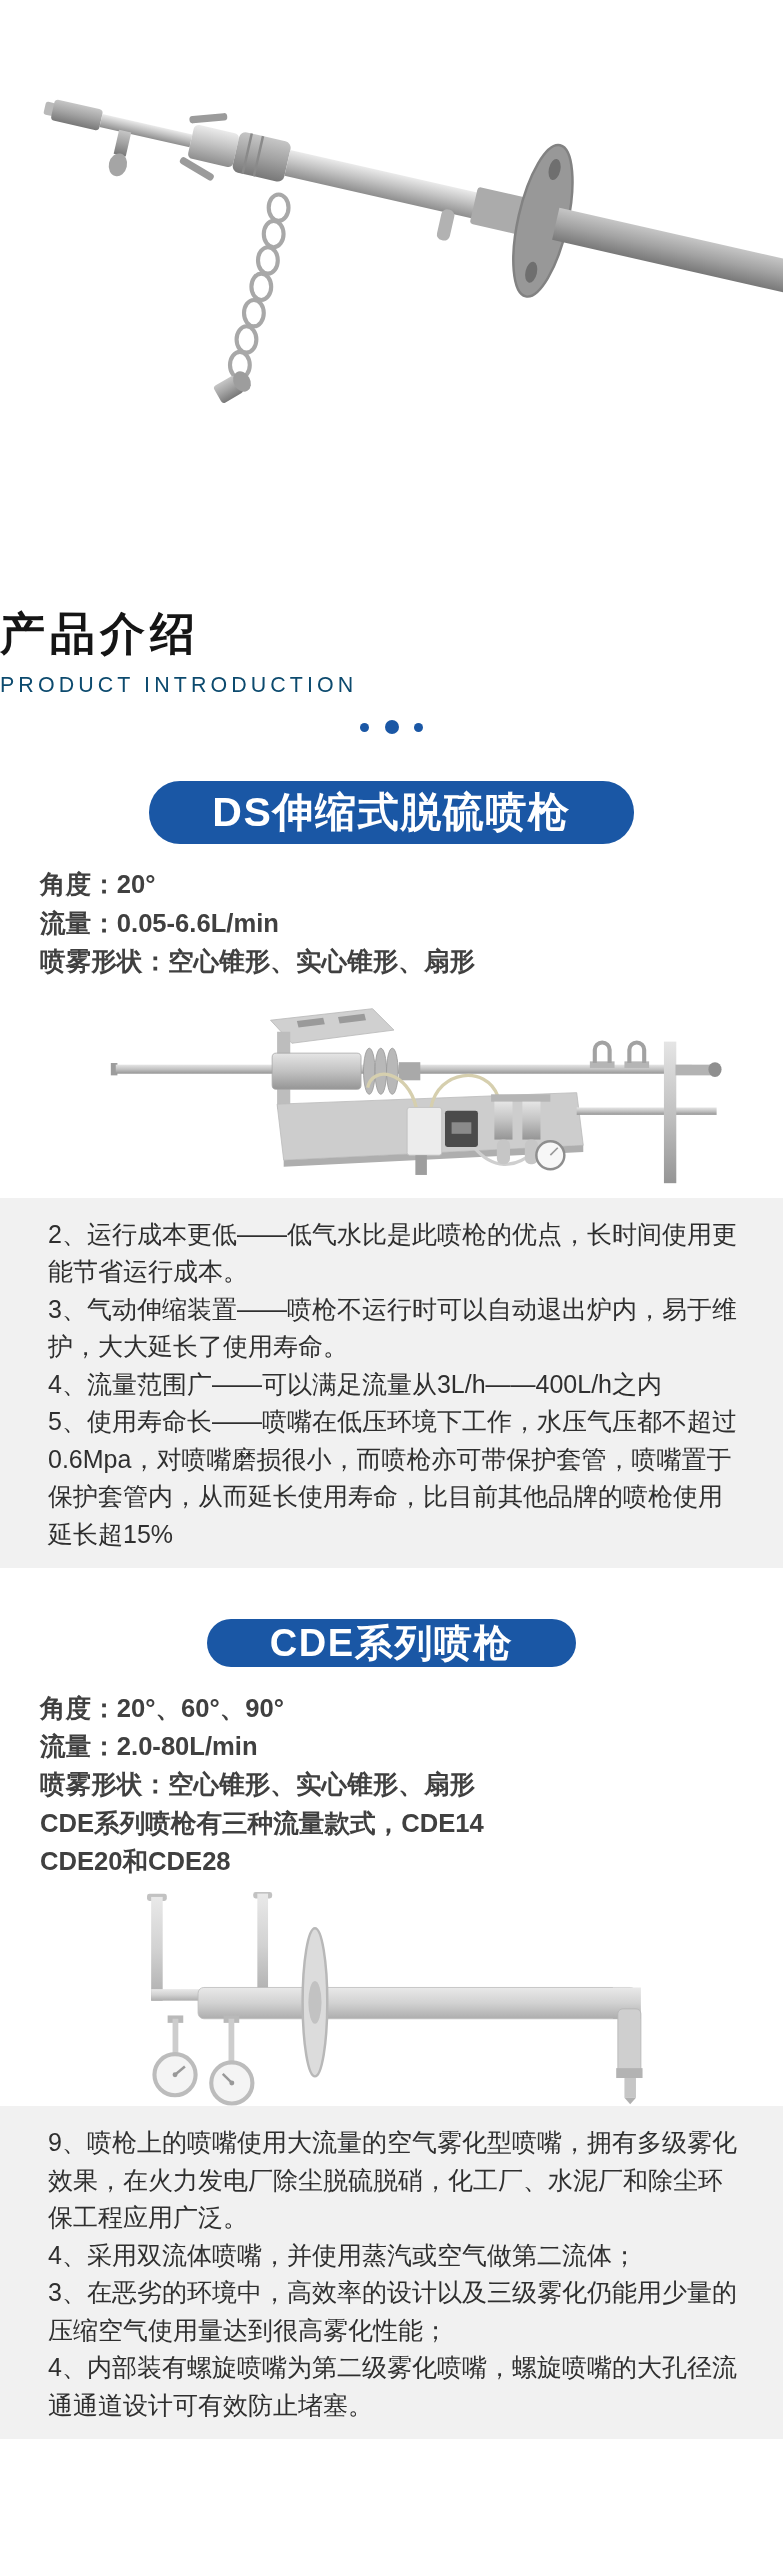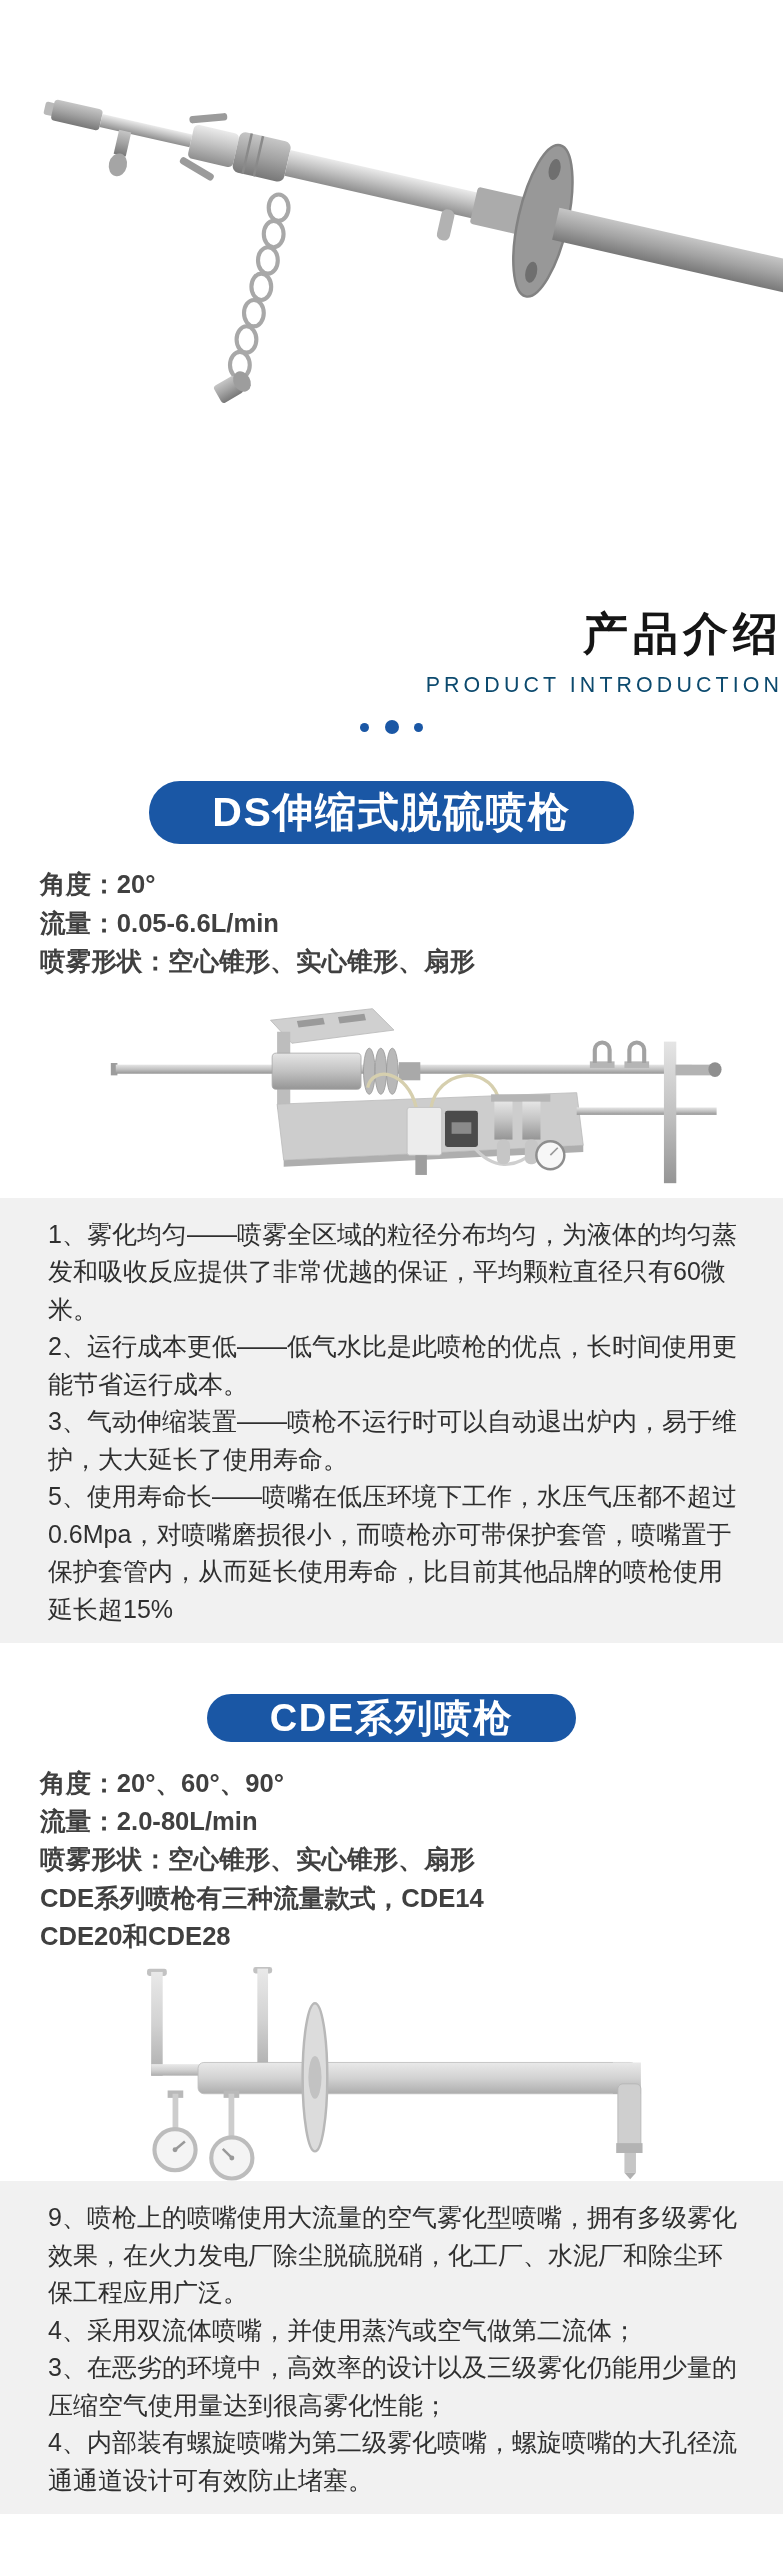--- a/index.html
+++ b/index.html
@@ -2,21 +2,21 @@
 <html style="font-size:13px"><head>
 <meta charset="utf-8">
 <style>
   html,body{margin:0;padding:0;background:#ffffff;}
   body{width:783px;font-family:"Liberation Sans","DejaVu Sans",sans-serif;color:#333;}
   .page{width:783px;min-height:2576px;background:#fff;overflow:hidden;}
 
   .hero{height:412px;display:flex;align-items:center;justify-content:center;}
   svg{display:block;}
 
-  .intro{padding-top:196px;text-align:right;}
+  .intro{padding-top:196px;text-align:left;}
   .intro-title{font-size:45px;font-weight:bold;color:#151515;letter-spacing:5px;line-height:1.15;}
   .intro-sub{margin-top:13px;font-size:21.4px;color:#0c4a6e;letter-spacing:4.1px;line-height:1.2;}
   .dots{margin-top:21.4px;display:flex;justify-content:center;align-items:center;gap:15.7px;height:15px;}
   .dot{width:9px;height:9px;border-radius:50%;background:#1a57a5;}
   .dot.big{width:14px;height:14px;}
 
   .pill{margin-left:auto;margin-right:auto;background:#1a57a5;color:#ffffff;font-weight:bold;
         display:flex;align-items:center;justify-content:center;letter-spacing:1.6px;}
   .pill-ds{margin-top:46px;width:485px;height:63px;border-radius:31px;font-size:41px;text-align:center;}
   .pill-cde{margin-top:51px;width:369px;height:48px;border-radius:28px;font-size:38px;}
@@ -145,23 +145,23 @@
       <rect x="758" y="94" width="30" height="8" fill="#b5b5b5"></rect>
       <path d="M722,96 v-16 a9,9 0 0 1 18,0 v16" stroke="#a2a2a2" stroke-width="5" fill="none"></path>
       <path d="M764,96 v-16 a9,9 0 0 1 18,0 v16" stroke="#a2a2a2" stroke-width="5" fill="none"></path>
       <rect x="806" y="70" width="15" height="172" fill="url(#hA)"></rect>
       <rect x="820" y="98" width="44" height="13" fill="#b3b3b3"></rect>
       <ellipse cx="868" cy="104" rx="8" ry="9" fill="#8f8f8f"></ellipse>
     </svg>
   </div>
 
   <div class="features">
-    <p>1、雾化均匀——喷雾全区域的粒径分布均匀，为液体的均匀蒸发和吸收反应提供了非常优越的保证，平均颗粒直径只有60微米。</p>
     <p>2、运行成本更低——低气水比是此喷枪的优点，长时间使用更能节省运行成本。</p>
     <p>3、气动伸缩装置——喷枪不运行时可以自动退出炉内，易于维护，大大延长了使用寿命。</p>
+    <p>4、流量范围广——可以满足流量从3L/h——400L/h之内</p>
     <p>5、使用寿命长——喷嘴在低压环境下工作，水压气压都不超过0.6Mpa，对喷嘴磨损很小，而喷枪亦可带保护套管，喷嘴置于保护套管内，从而延长使用寿命，比目前其他品牌的喷枪使用延长超15%</p>
   </div>
 
   <div class="pill pill-cde">CDE系列喷枪</div>
 
   <div class="specs">
     <div>角度：20°、60°、90°</div>
     <div>流量：2.0-80L/min</div>
     <div>喷雾形状：空心锥形、实心锥形、扇形</div>
     <div>CDE系列喷枪有三种流量款式，CDE14</div>

